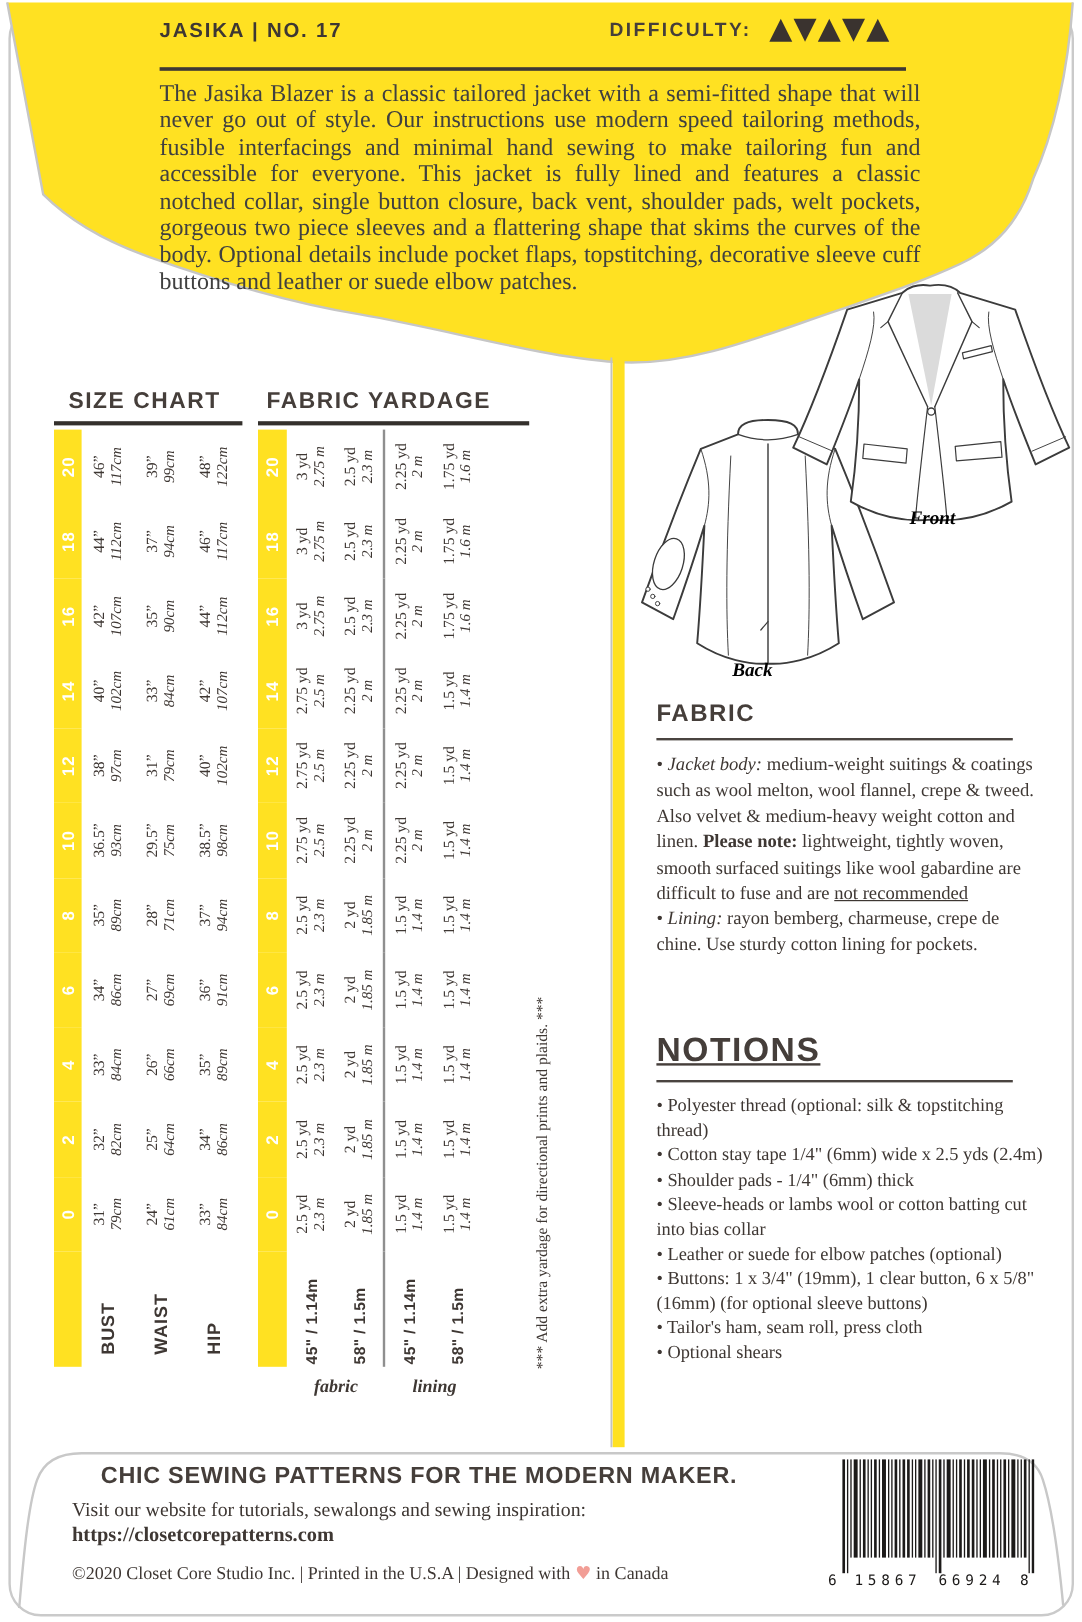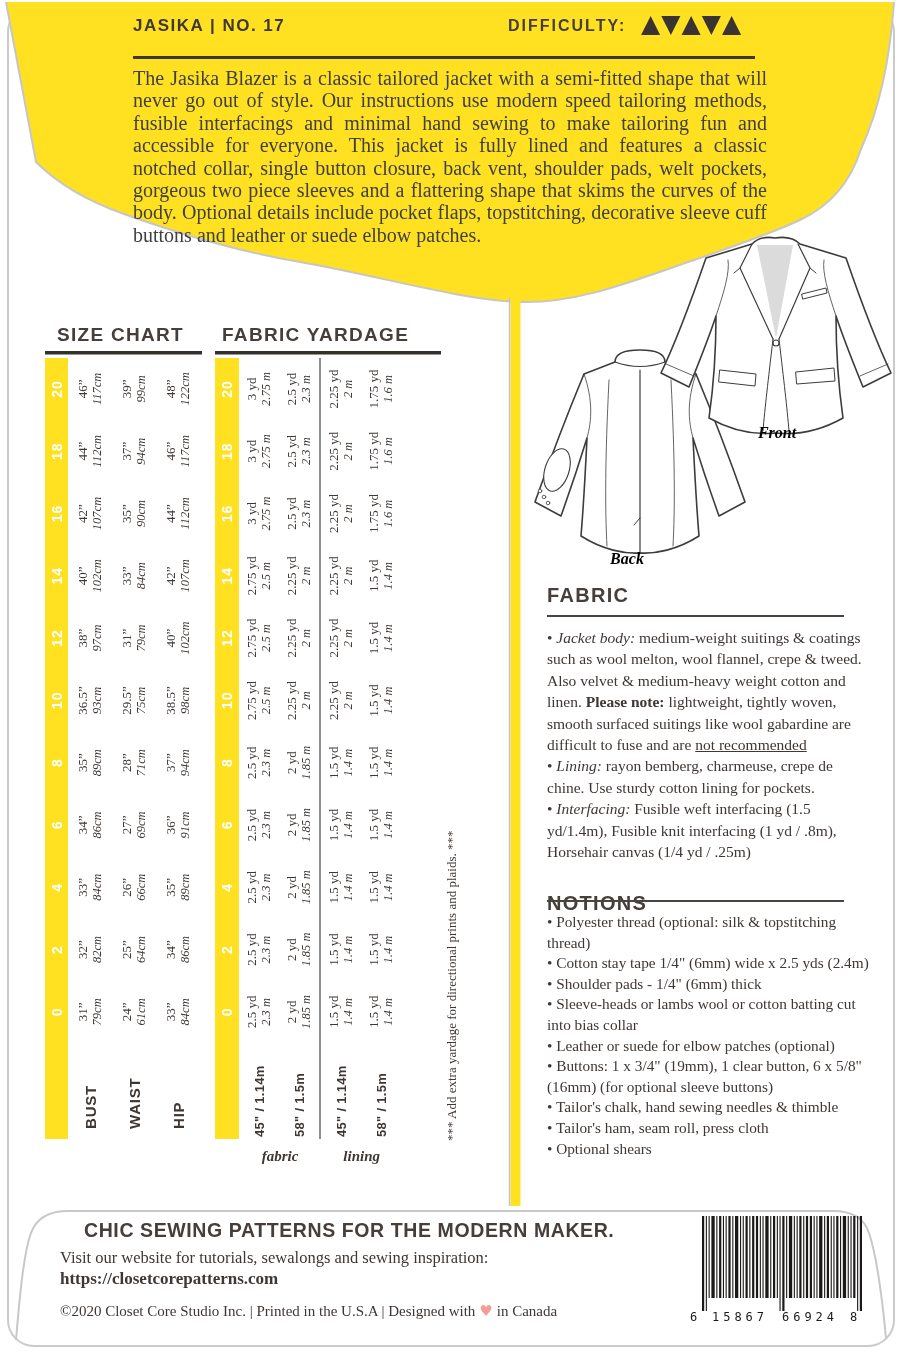--- a/index.html
+++ b/index.html
@@ -14,21 +14,21 @@
   .tri-row{left:641px;top:8px;display:flex;gap:1px;}
   .tri-row span{font-family:"DejaVu Sans",sans-serif;font-size:25px;color:#3A332F;line-height:32px;}
   .hrule{left:133px;top:56px;width:622px;height:2.5px;background:#3E3834;}
   .desc{left:133px;top:67px;width:634px;font-size:20px;line-height:22.4px;color:#404040;text-align:justify;}
 
   
   .h-sec{font:700 19px "Liberation Sans",sans-serif;letter-spacing:1.3px;color:#453E3A;}
   .sizechart-h{left:45px;top:324px;margin-left:12px;}
   .yardage-h{left:222px;top:324px;}
   .fabric-h{left:547px;top:584px;font-size:20px;}
-  .notions-h{left:547px;top:892px;font-size:20px;}
+  .notions-h{left:547px;top:859px;font-size:28px;text-decoration:underline;}
   .sec-rule{height:1.6px;background:#4A4440;}
 
   
   .rot{position:absolute;transform:rotate(-90deg);transform-origin:0 0;z-index:2;}
   .grid{display:grid;grid-template-columns:96px repeat(11,62.3px);}
   .cell{display:flex;align-items:center;justify-content:center;}
   .ycell{background:#FFE122;}
   .sz-head{height:23px;}
   .yd-head{height:24px;}
   .sz-row{height:44px;}
@@ -446,21 +446,21 @@
         <div class="cell yd-row meas">
           <div>1.75 yd</div>
           <div class="l2">1.6 m</div>
         </div>
       </div>
   </div>
 
   <div class="rot note-rot">*** Add extra yardage for directional prints and plaids. ***</div>
 
   <div class="abs grp-label" style="left:250px;">fabric</div>
-  <div class="abs grp-label" style="left:320px;text-align:right;">lining</div>
+  <div class="abs grp-label" style="left:332px;">lining</div>
 
   <svg class="abs" style="left:515px;top:232px;" width="385" height="340" viewBox="0 0 385 340">
     <g stroke="#3C3C3C" stroke-width="1.6" fill="#FFFFFF" stroke-linejoin="round" stroke-linecap="round">
 
       <g transform="translate(8,108)">
         <path d="M117,10 C135,10 142,14 142,22 L173,34 C193,82 210,128 222,162 L196,176 C186,148 178,124 170,98
                  C172,140 174,172 176,196 C154,210 132,214 117,213 C102,214 80,210 58,196
                  C60,172 62,140 64,98 C56,124 48,148 38,176 L12,162 C24,128 41,82 61,34 L92,22
                  C92,14 99,10 117,10 Z"></path>
         <path d="M92,22 Q117,31 142,22" fill="none" stroke-width="1.1"></path>
@@ -497,33 +497,31 @@
     </g>
   </svg>
   <div class="abs cap" style="left:722px;top:424px;">Front</div>
   <div class="abs cap" style="left:572px;top:550px;">Back</div>
 
   <div class="abs h-sec fabric-h">FABRIC</div>
   <div class="abs sec-rule" style="left:547px;top:615px;width:297px;"></div>
   <div class="abs rc-text" style="left:547px;top:627px;" id="fabric-bullets">
       <p>•  <span class="it">Jacket body: </span><span>medium-weight suitings &amp; coatings such as wool melton, wool flannel, crepe &amp; tweed. Also velvet &amp; medium-heavy weight cotton and linen. </span><span class="bd">Please note:</span><span> lightweight, tightly woven, smooth surfaced suitings like wool gabardine are difficult to fuse and are </span><span class="ul">not recommended</span></p>
       <p>•  <span class="it">Lining: </span><span>rayon bemberg, charmeuse, crepe de chine. Use sturdy cotton lining for pockets.</span></p>
-      <p>•  <span class="it">Interfacing: </span><span>Fusible weft interfacing (1.5 yd/1.4m), Fusible knit interfacing (1 yd / .8m), Horsehair canvas (1/4 yd / .25m)</span></p>
     </div>
 
   <div class="abs h-sec notions-h">NOTIONS</div>
   <div class="abs sec-rule" style="left:547px;top:900px;width:297px;"></div>
   <div class="abs rc-text" style="left:547px;top:912px;font-size:15.3px;line-height:20.6px;width:332px;" id="notions-list">
       <p>•  Polyester thread (optional: silk &amp; topstitching thread)</p>
       <p>•  Cotton stay tape 1/4" (6mm) wide x 2.5 yds (2.4m)</p>
       <p>•  Shoulder pads - 1/4" (6mm) thick</p>
       <p>•  Sleeve-heads or lambs wool or cotton batting cut into bias collar</p>
       <p>•  Leather or suede for elbow patches (optional)</p>
       <p>•  Buttons: 1 x 3/4" (19mm), 1 clear button, 6 x 5/8" (16mm) (for optional sleeve buttons)</p>
-      <p>•  Tailor's chalk, hand sewing needles &amp; thimble</p>
       <p>•  Tailor's ham, seam roll, press cloth</p>
       <p>•  Optional shears</p>
     </div>
 
   <div class="abs tagline">CHIC SEWING PATTERNS FOR THE MODERN MAKER.</div>
   <div class="abs visit">Visit our website for tutorials, sewalongs and sewing inspiration:</div>
   <div class="abs url">https://closetcorepatterns.com</div>
   <div class="abs copyright">
     <span>©2020 Closet Core Studio Inc.  |  Printed in the U.S.A  |  Designed with</span><span class="heart">♥</span><span>in Canada</span>
   </div>

